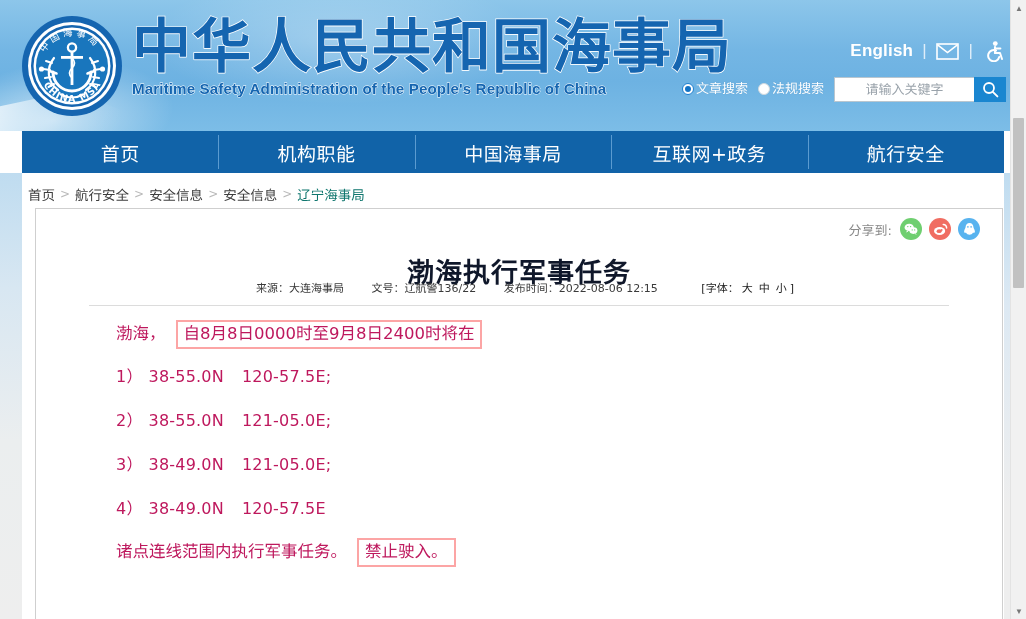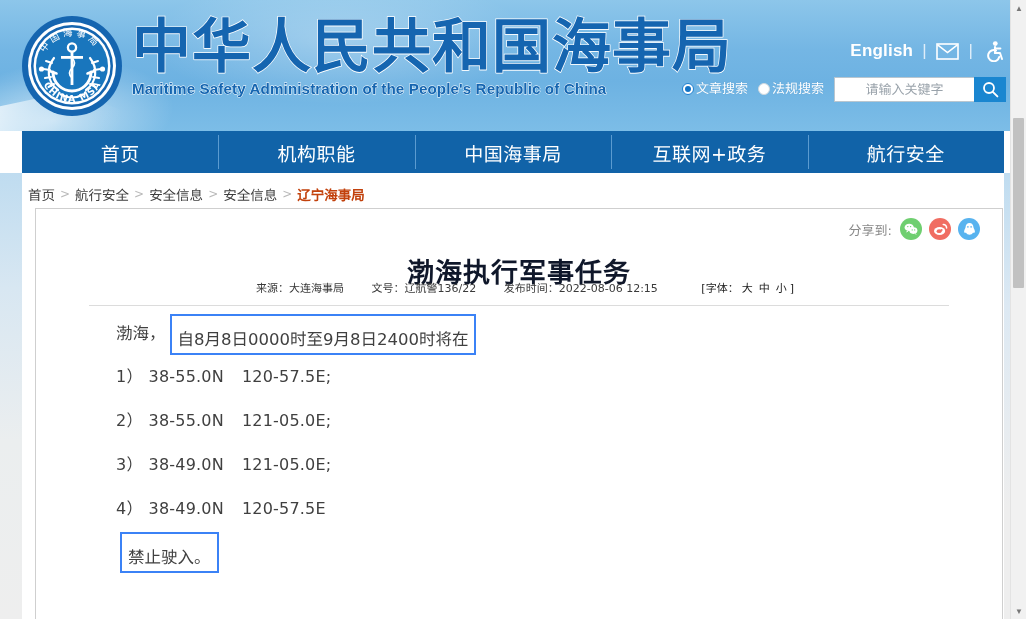--- a/index.html
+++ b/index.html
@@ -250,21 +250,21 @@
     height: 26px;
     display: flex;
     align-items: center;
     gap: 5px;
     font-size: 13.5px;
     font-family: "DejaVu Sans", sans-serif;
     color: #4a4a4a;
     white-space: nowrap;
   }
   .crumb { color: #3d3d3d; text-decoration: none; cursor: pointer; }
-  .crumb.last { color: #c2410c; font-weight: bold; }
+  .crumb.last { color: #0f766e; }
   .crumb-sep { color: #b9b9b9; font-size: 12px; }
 
   
   .card {
     position: absolute;
     left: 35px; top: 35px;
     width: 968px;
     height: 411px;
     background: #ffffff;
     border: 1px solid #cfcfcf;
@@ -325,42 +325,42 @@
     position: absolute;
     left: 53px; right: 53px; top: 96px;
     height: 1px;
     background: #dcdcdc;
   }
 
   .art-body {
     position: absolute;
     left: 80px; right: 60px; top: 114px;
     font-size: 16.5px;
-    color: #404040;
+    color: #be185d;
     font-family: "DejaVu Sans", sans-serif;
     line-height: 1;
   }
   .p-line {
     margin: 0 0 21px 0;
     height: 23px;
     display: flex;
     align-items: center;
     white-space: nowrap;
   }
   .p-line.first { margin-bottom: 19px; }
   .coord { letter-spacing: .2px; font-size: 16px; }
   .coord .idx { margin-right: 6px; }
   .coord .gap { display: inline-block; width: 18px; }
 
   .boxed {
-    border: 2px solid #3b82f6;
-    padding: 16px 6px 5px 6px;
+    border: 2px solid #fca5a5;
+    padding: 4px 6px 5px 6px;
     display: inline-block;
     line-height: 1;
-    margin-left: 4px;
+    margin-left: 10px;
   }
 
   
   .scrollbar {
     position: absolute;
     right: 0; top: 0;
     width: 16px; height: 619px;
     background: #f1f1f1;
     border-left: 1px solid #e3e3e3;
   }
@@ -568,20 +568,21 @@
         </div>
 
         <div class="p-line coord">
           <span class="idx">4）</span>
           <span>38-49.0N</span>
           <span class="gap"></span>
           <span>120-57.5E</span>
         </div>
 
         <div class="p-line">
+          <span>诸点连线范围内执行军事任务。</span>
           <span class="boxed">禁止驶入。</span>
         </div>
 
       </div>
     </div>
   </div>
 
   <div class="scrollbar">
     <div class="sb-arrow up">▲</div>
     <div class="sb-thumb"></div>

